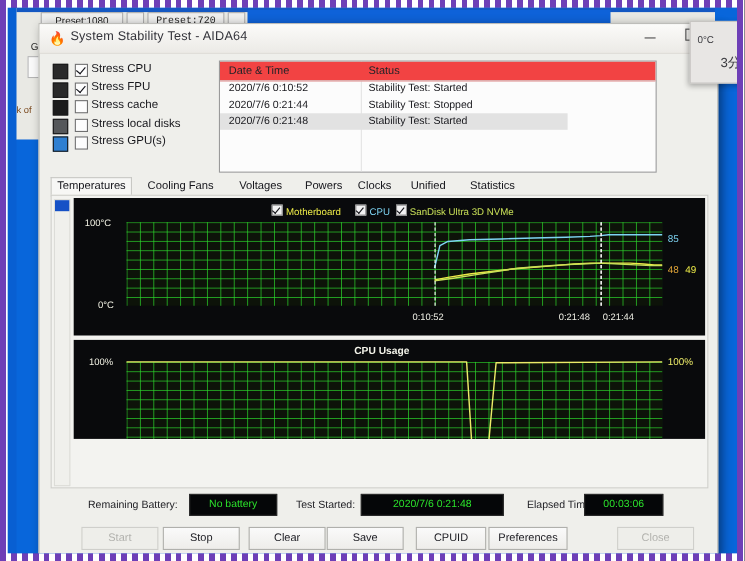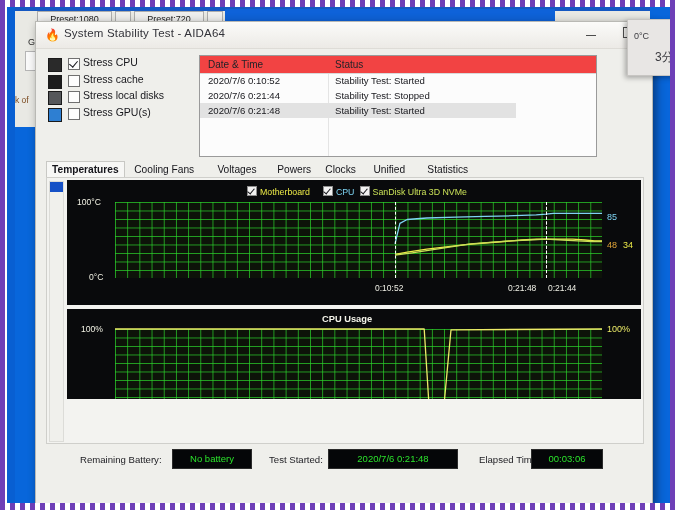--- a/index.html
+++ b/index.html
@@ -31,21 +31,21 @@
     position:absolute;left:0;top:0;width:655px;height:4px;background:#1558c0;
   }
   .preset-btn{
     position:absolute;top:4px;height:15px;
     background:#efefee;border:1px solid #adadad;
     font-size:9px;color:#1b1b1b;text-align:center;line-height:15px;
     white-space:nowrap;
   }
   #preset1080{left:22px;width:73px;}
   #preset2{left:100px;width:14px;}
-  #preset720{left:119px;width:68px;}
+  #preset720{left:119px;width:68px;font-family:Liberation Mono, monospace;}
   #preset4{left:192px;width:14px;}
   #bg-blue-strip{
     position:absolute;left:210px;top:2px;width:330px;height:17px;background:#0f62d6;
   }
   #bg-gpu-label{
     position:absolute;left:13px;top:30px;font-size:9px;color:#2a2a2a;
   }
   #bg-gpu-box{
     position:absolute;left:10px;top:44px;width:38px;height:18px;
     background:#fafafa;border:1px solid #b5b5b5;
@@ -254,20 +254,25 @@
       <div class="wbtn" id="win-max"><span class="glyph"></span></div>
     </div>
 
     <div id="opts">
           <div class="opt-row">
             <span class="opt-ico" style="background:#2a2a2a;border:1px solid #1a1a1a;"></span>
             <span class="cbx on"></span>
             <span class="opt-lab">Stress CPU</span>
           </div>
           <div class="opt-row">
+            <span class="opt-ico" style="background:#2a2a2a;border:1px solid #1a1a1a;"></span>
+            <span class="cbx on"></span>
+            <span class="opt-lab">Stress FPU</span>
+          </div>
+          <div class="opt-row">
             <span class="opt-ico" style="background:#1c1c1c;border:1px solid #1a1a1a;"></span>
             <span class="cbx"></span>
             <span class="opt-lab">Stress cache</span>
           </div>
           <div class="opt-row">
             <span class="opt-ico" style="background:#55575a;border:1px solid #1a1a1a;"></span>
             <span class="cbx"></span>
             <span class="opt-lab">Stress local disks</span>
           </div>
           <div class="opt-row">
@@ -293,21 +298,21 @@
               <span class="lc lc-status">Stability Test: Stopped</span>
             </div>
             <div class="log-row sel" style="top: 47px;">
               <span class="lc lc-date">2020/7/6 0:21:48</span>
               <span class="lc lc-status">Stability Test: Started</span>
             </div>
           </div>
     </div>
 
     <div id="tabs">
-          <div class="tab active" style="left: 0px; font-weight: bold;">Temperatures</div>
+          <div class="tab active" style="left: 0px;">Temperatures</div>
           <div class="tab" style="left: 83.2px;">Cooling Fans</div>
           <div class="tab" style="left: 166.4px;">Voltages</div>
           <div class="tab" style="left: 226.2px;">Powers</div>
           <div class="tab" style="left: 274.3px;">Clocks</div>
           <div class="tab" style="left: 322.4px;">Unified</div>
           <div class="tab" style="left: 376.35px;">Statistics</div>
         </div>
 
     <div id="graph-panel">
       <div id="scroll-track">
@@ -328,21 +333,21 @@
             <div class="legend-item" style="left: 255.9px; color: rgb(127, 212, 242);"><span class="lcb"></span><span>CPU</span></div>
             <div class="legend-item" style="left: 292.6px; color: rgb(201, 224, 90);"><span class="lcb"></span><span>SanDisk Ultra 3D NVMe</span></div>
             <div class="marker" style="left: 328.025px; top: 22px; height: 76px;"></div>
             <div class="marker" style="left: 478.995px; top: 22px; height: 76px;"></div>
             <div class="marker" style="left: 478.995px; top: 22px; height: 76px;"></div>
             <div class="tlab" style="left: 308.025px; top: 103px;">0:10:52</div>
             <div class="tlab" style="left: 440.995px; top: 103px;">0:21:48</div>
             <div class="tlab" style="left: 480.995px; top: 103px;">0:21:44</div>
             <div class="vallab" style="left: 540px; top: 32px; color: rgb(127, 212, 242);">85</div>
             <div class="vallab" style="left: 540px; top: 60px; color: rgb(224, 165, 58);">48</div>
-            <div class="vallab" style="left: 556px; top: 60px; color: rgb(236, 234, 74);">34</div>
+            <div class="vallab" style="left: 556px; top: 60px; color: rgb(236, 234, 74);">49</div>
           </div>
 
       <div class="chart" id="chart-cpu">
         <div class="plot" id="plot-cpu">
               <svg class="series" width="487" height="81">
                 <polyline points="0.0,0.0 301.9,0.0 309.2,0.0 314.1,77.8 319.0,81.0 323.9,81.0 328.7,79.4 336.0,0.8 487.0,0.0" fill="none" stroke="#eceb6a" stroke-width="1.3" stroke-linejoin="round"></polyline>
               </svg>
             </div>
       <div class="ctitle" style="left: 255px; top: 5px;">CPU Usage</div>
             <div class="axlab" style="left: 14px; top: 15px;">100%</div>
@@ -352,20 +357,29 @@
     </div>
 
     <div id="statusbar">
           <div class="stlab" style="left: 44px;">Remaining Battery:</div>
           <div class="stfield" style="left: 136px; width: 78px; color: rgb(46, 226, 46);">No battery</div>
           <div class="stlab" style="left: 233px;">Test Started:</div>
           <div class="stfield" style="left: 292px; width: 128px; color: rgb(46, 226, 46);">2020/7/6 0:21:48</div>
           <div class="stlab" style="left: 443px;">Elapsed Time:</div>
           <div class="stfield" style="left: 495px; width: 70px; color: rgb(46, 226, 46);">00:03:06</div>
         </div>
+    <div id="btnbar">
+          <div class="btn disabled" style="left: 38px; width: 68px;">Start</div>
+          <div class="btn" style="left: 112px; width: 68px;">Stop</div>
+          <div class="btn" style="left: 190px; width: 68px;">Clear</div>
+          <div class="btn" style="left: 261px; width: 68px;">Save</div>
+          <div class="btn" style="left: 342px; width: 62px;">CPUID</div>
+          <div class="btn" style="left: 408px; width: 70px;">Preferences</div>
+          <div class="btn disabled" style="left: 525px; width: 68px;">Close</div>
+        </div>
   </div>
 
   <div id="note">
     <div id="note-c">0°C</div>
     <div id="note-m">3分</div>
   </div>
 
  </div>
 </div>
 

